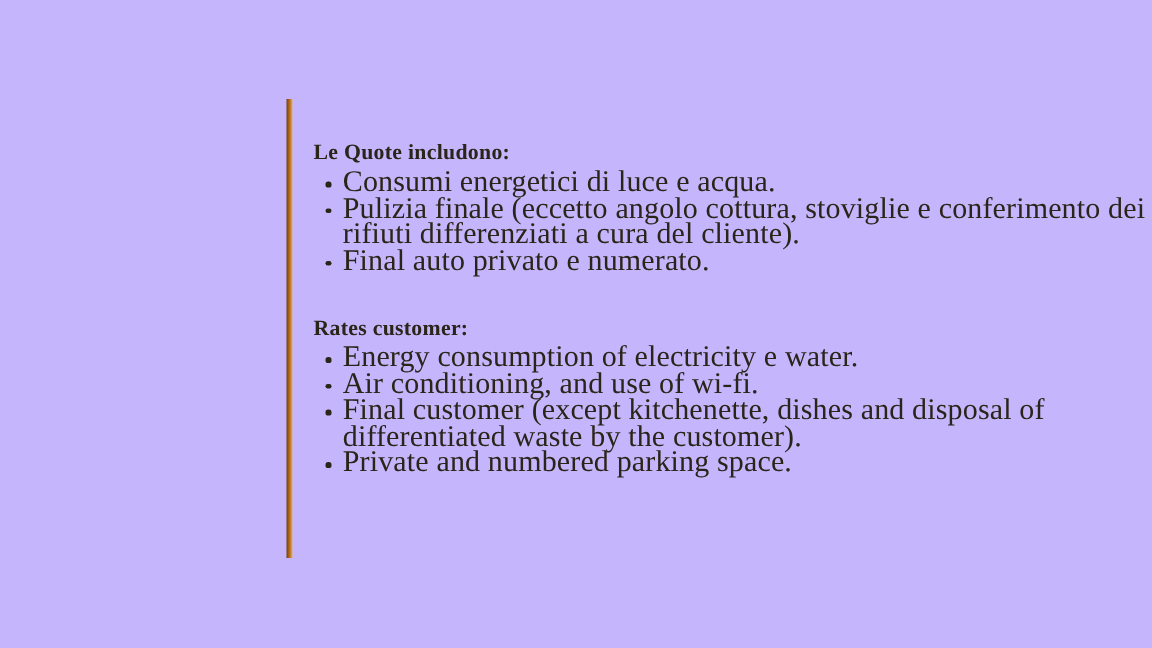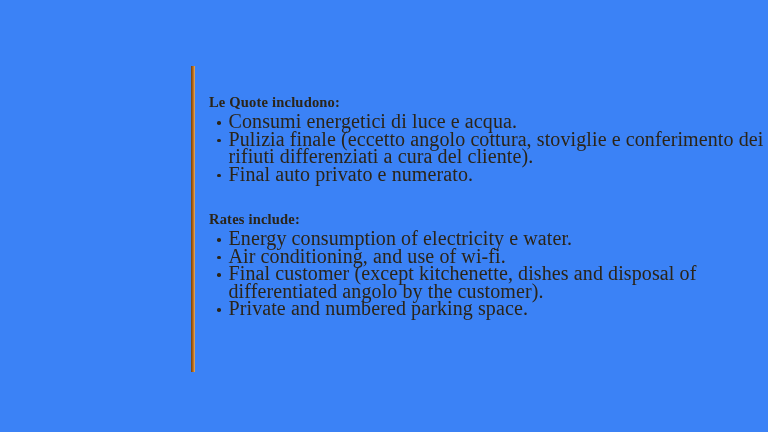--- a/index.html
+++ b/index.html
@@ -4,21 +4,21 @@
 <style>
   html, body {
     margin: 0;
     padding: 0;
     background: #f5eedb;
   }
   .page {
     position: relative;
     width: 768px;
     height: 432px;
-    background: #3b82f6;
+    background: #c4b5fd;
     overflow: hidden;
     font-family: "Liberation Serif", "DejaVu Serif", serif;
     color: #2b2418;
   }
   .accent-line {
     position: absolute;
     left: 191px;
     top: 66px;
     width: 4px;
     height: 306px;
@@ -87,39 +87,39 @@
           </li>
           <li>
             <span class="dot"></span>
             <div class="lines">
               <div class="line">Final auto privato e numerato.</div>
             </div>
           </li>
         </ul>
     </section>
     <section class="block">
-      <h3 class="block-title">Rates include:</h3>
+      <h3 class="block-title">Rates customer:</h3>
       <ul class="items">
           <li>
             <span class="dot"></span>
             <div class="lines">
               <div class="line">Energy consumption of electricity e water.</div>
             </div>
           </li>
           <li>
             <span class="dot"></span>
             <div class="lines">
               <div class="line">Air conditioning, and use of wi-fi.</div>
             </div>
           </li>
           <li>
             <span class="dot"></span>
             <div class="lines">
               <div class="line">Final customer (except kitchenette, dishes and disposal of</div>
-              <div class="line">differentiated angolo by the customer).</div>
+              <div class="line">differentiated waste by the customer).</div>
             </div>
           </li>
           <li>
             <span class="dot"></span>
             <div class="lines">
               <div class="line">Private and numbered parking space.</div>
             </div>
           </li>
         </ul>
     </section>

